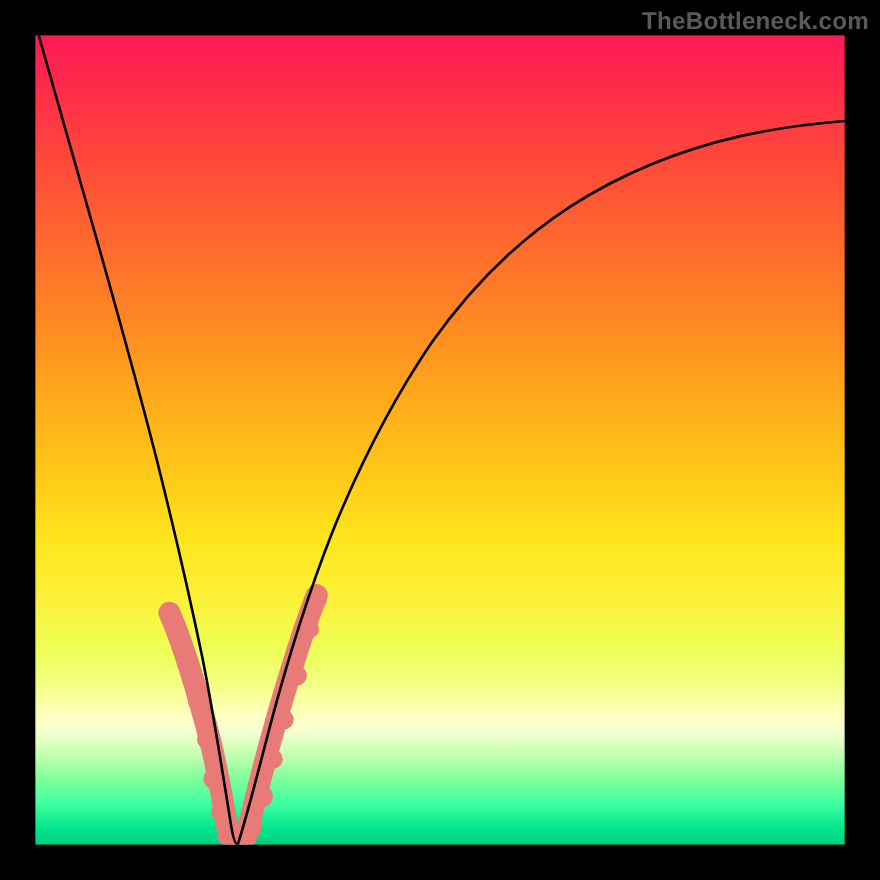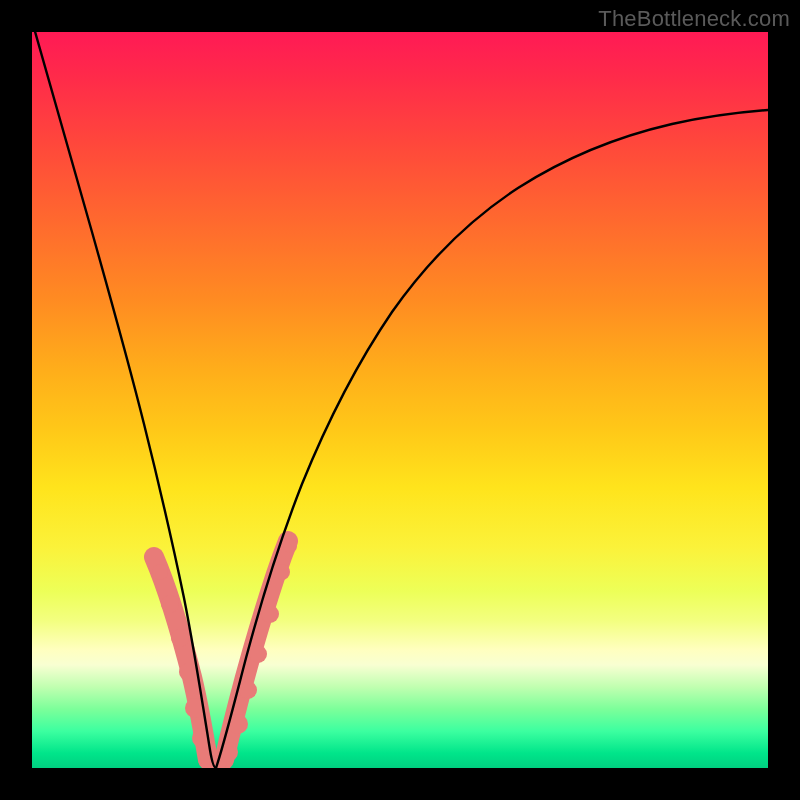--- a/index.html
+++ b/index.html
@@ -47,21 +47,21 @@
       #3cffa0 95%,
       #00e58a 98%,
       #00cf80 100%
     );
   }
   .watermark {
     position: absolute;
     top: 6px;
     right: 10px;
     font-size: 22px;
-    font-weight: 400;
+    font-weight: 700;
     color: #5a5a5a;
     letter-spacing: 0.2px;
     user-select: none;
   }
   svg.curves {
     position: absolute;
     inset: 0;
   }
   .curve {
     fill: none;

